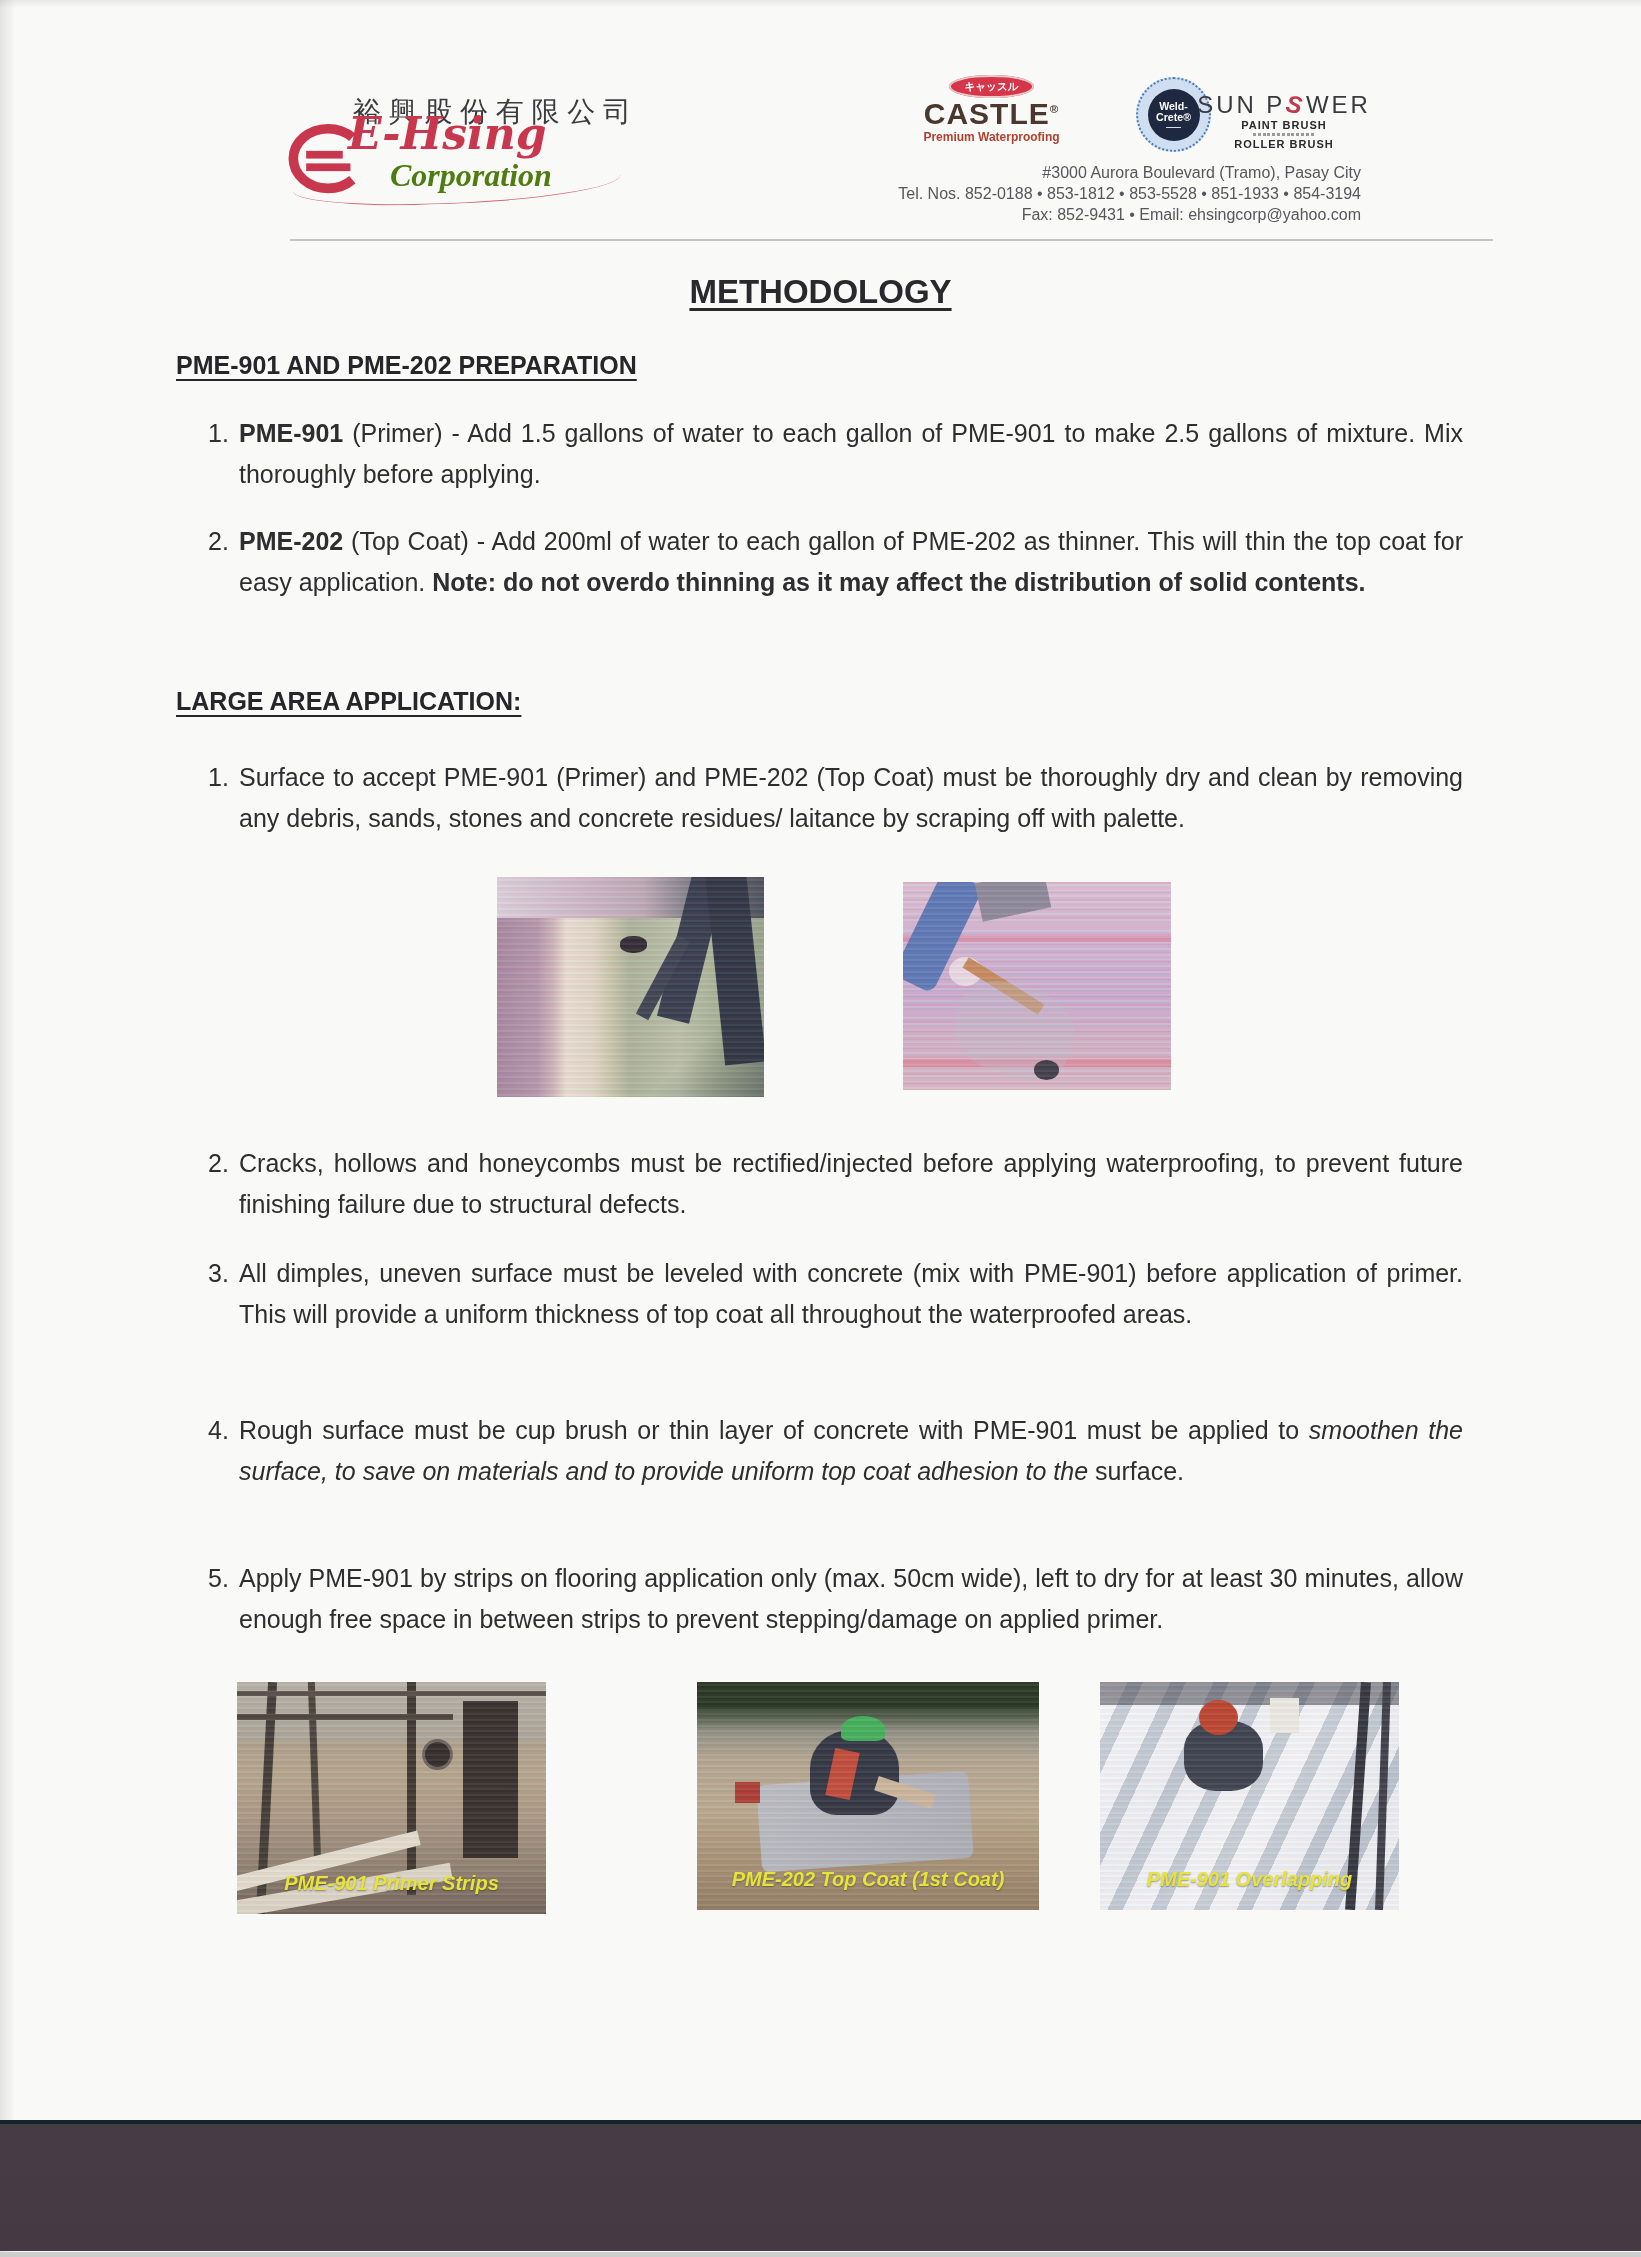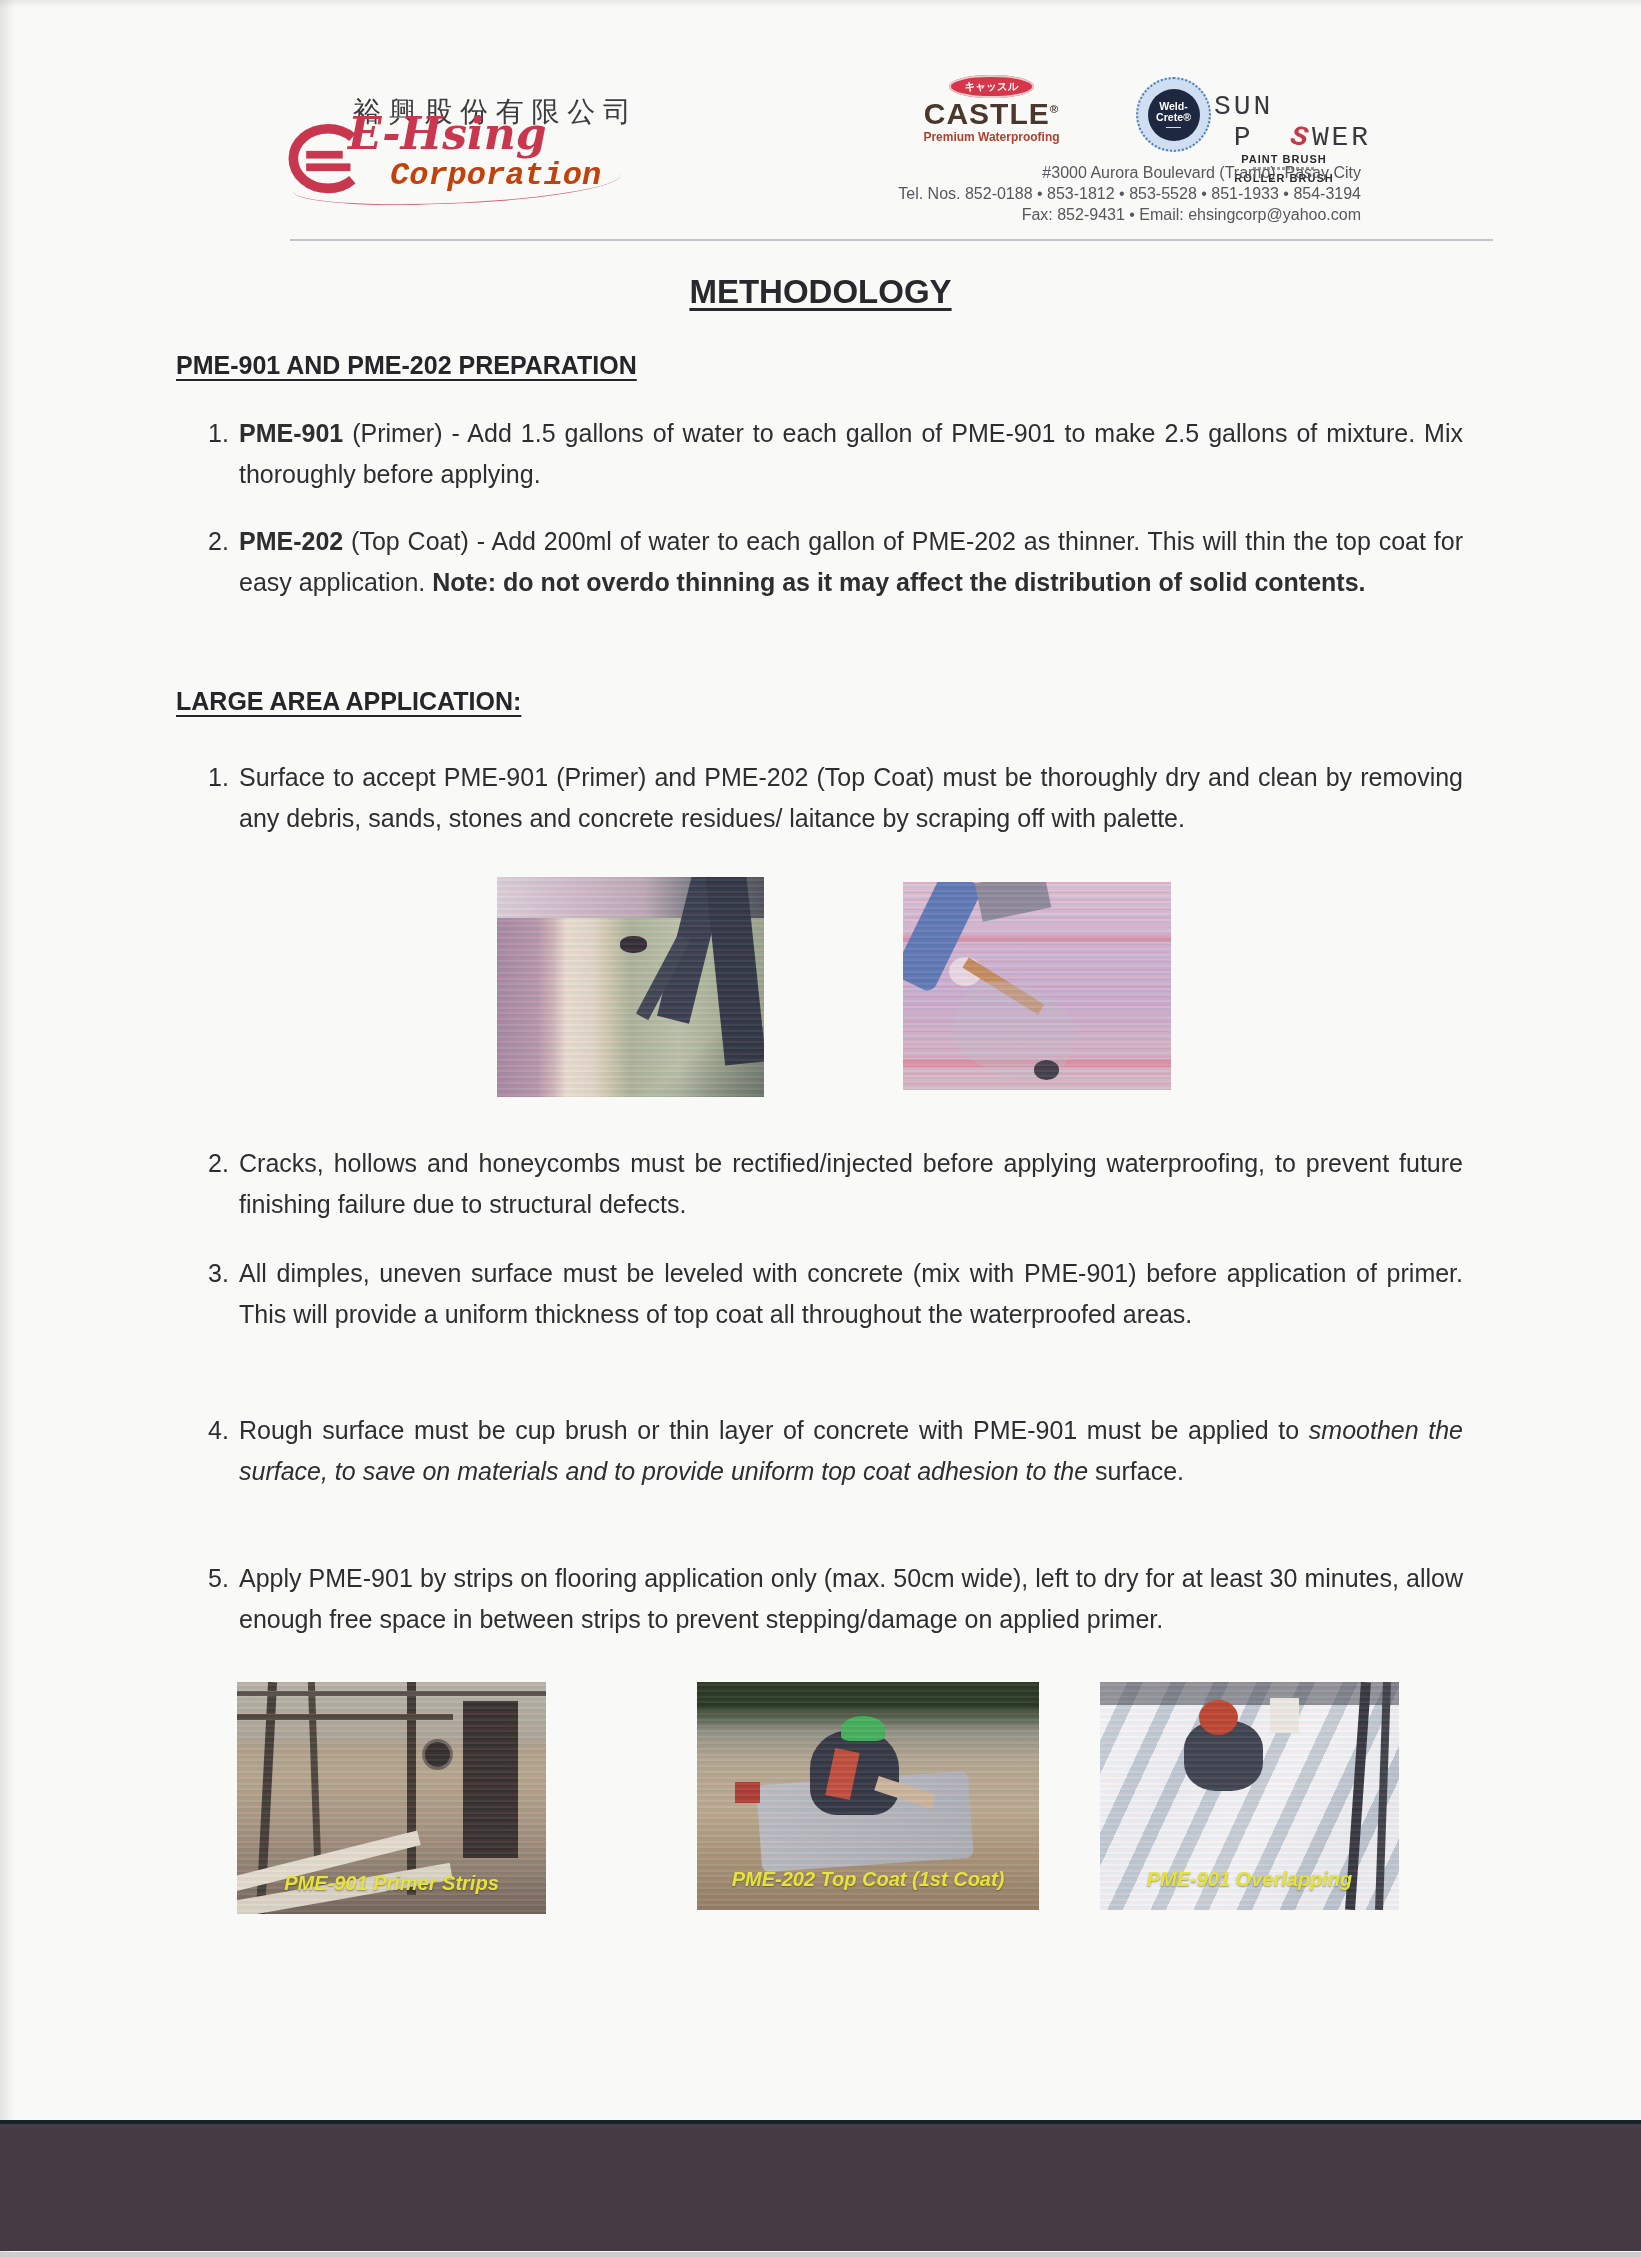--- a/index.html
+++ b/index.html
@@ -12,44 +12,44 @@
     background:linear-gradient(90deg, rgba(110,110,118,.16), transparent); }
   .edge-top { position:absolute; left:0; top:0; width:100%; height:7.7px;
     background:linear-gradient(180deg, rgba(110,110,118,.12), transparent); }
 
   
   .cn { position:absolute; left:353px; top:93px; font-size:28px; letter-spacing:7.7px;
     color:#3c3c40; font-weight:500; white-space:nowrap; }
   .mark { position:absolute; left:283px; top:122px; width:79px; height:75px; }
   .brand-script { position:absolute; left:348px; top:112px; font-family:"DejaVu Serif", serif;
     font-style:italic; font-weight:bold; color:#c8374e; font-size:44px; line-height:44px; }
-  .brand-sub { position:absolute; left:390px; top:158px; font-family:Liberation Mono, monospace;
-    font-style:italic; font-weight:bold; color:#c2410c; font-size:32px; line-height:35px; }
+  .brand-sub { position:absolute; left:390px; top:158px; font-family:Liberation Serif, serif;
+    font-style:italic; font-weight:bold; color:#4d7c0f; font-size:32px; line-height:35px; }
   .brand-swoosh { position:absolute; left:293px; top:162px; width:328px; height:41px;
     border-bottom:1.9px solid rgba(200,55,78,.75); border-radius:0 0 60% 40%; transform:rotate(-1.5deg); }
 
   .castle { position:absolute; left:919px; top:75px; width:145px; text-align:center; }
   .castle-oval { display:inline-block; background:#d5364a; color:#fff; font-size:10.6px; font-weight:bold;
     border-radius:50%; padding:4.8px 15.4px 3.9px; margin-bottom:-7.7px; position:relative; z-index:2;
     box-shadow:0 0 0 1.9px #e9c9c9 inset; white-space:nowrap; }
   .castle-name { font-weight:bold; color:#4a372e; font-size:30px; letter-spacing:1px; line-height:29px; }
   .castle-reg { font-size:11.6px; vertical-align:super; color:#4a372e; }
   .castle-tag { font-size:12px; font-weight:bold; color:#b0402f; margin-top:1.9px; }
 
   .weldcrete { position:absolute; left:1136px; top:77px; width:75px; height:75px; border-radius:50%;
     background:#cfdef0; border:2.9px dotted #4a7fb5; box-sizing:border-box;
     display:flex; align-items:center; justify-content:center; }
   .weldcrete-inner { width:52px; height:52px; border-radius:50%; background:#1e2840; color:#fff;
     font-size:10.6px; font-weight:bold; display:flex; flex-direction:column; align-items:center;
     justify-content:center; line-height:11.6px; text-align:center; }
   .weldcrete-dash { width:15.4px; height:1.9px; background:#cfdef0; margin-top:2.9px; }
 
   .sunpower { position:absolute; left:1197px; top:91px; width:174px; text-align:center; color:#3a3a3e; }
-  .sp-name { font-size:28px; letter-spacing:2.9px; font-weight:500; display:flex; align-items:flex-end;
-    justify-content:center;font-family:Liberation Mono, monospace; }
+  .sp-name { font-size:24px; letter-spacing:2.9px; font-weight:500; display:flex; align-items:flex-end;
+    justify-content:center; }
   .sp-swirl { color:#c03a4a; font-style:italic; font-weight:bold; transform:rotate(10deg); margin:0 1px; }
   .sp-sub { font-size:11px; font-weight:bold; letter-spacing:1px; color:#2a2a2e; line-height:12.6px; }
   .sp-tinyline { height:2.9px; width:62px; margin:1.9px auto;
     background:repeating-linear-gradient(90deg,#9a9a9a 0 2.9px,transparent 2.9px 4.8px); }
 
   .contact { position:absolute; right:280px; top:162px; text-align:right; font-size:16px;
     color:#56565c; line-height:21px; }
   .header-rule { position:absolute; left:290px; top:239px; width:1203px; height:1.9px;
     background:#9a9aa2; opacity:.55; }
 

